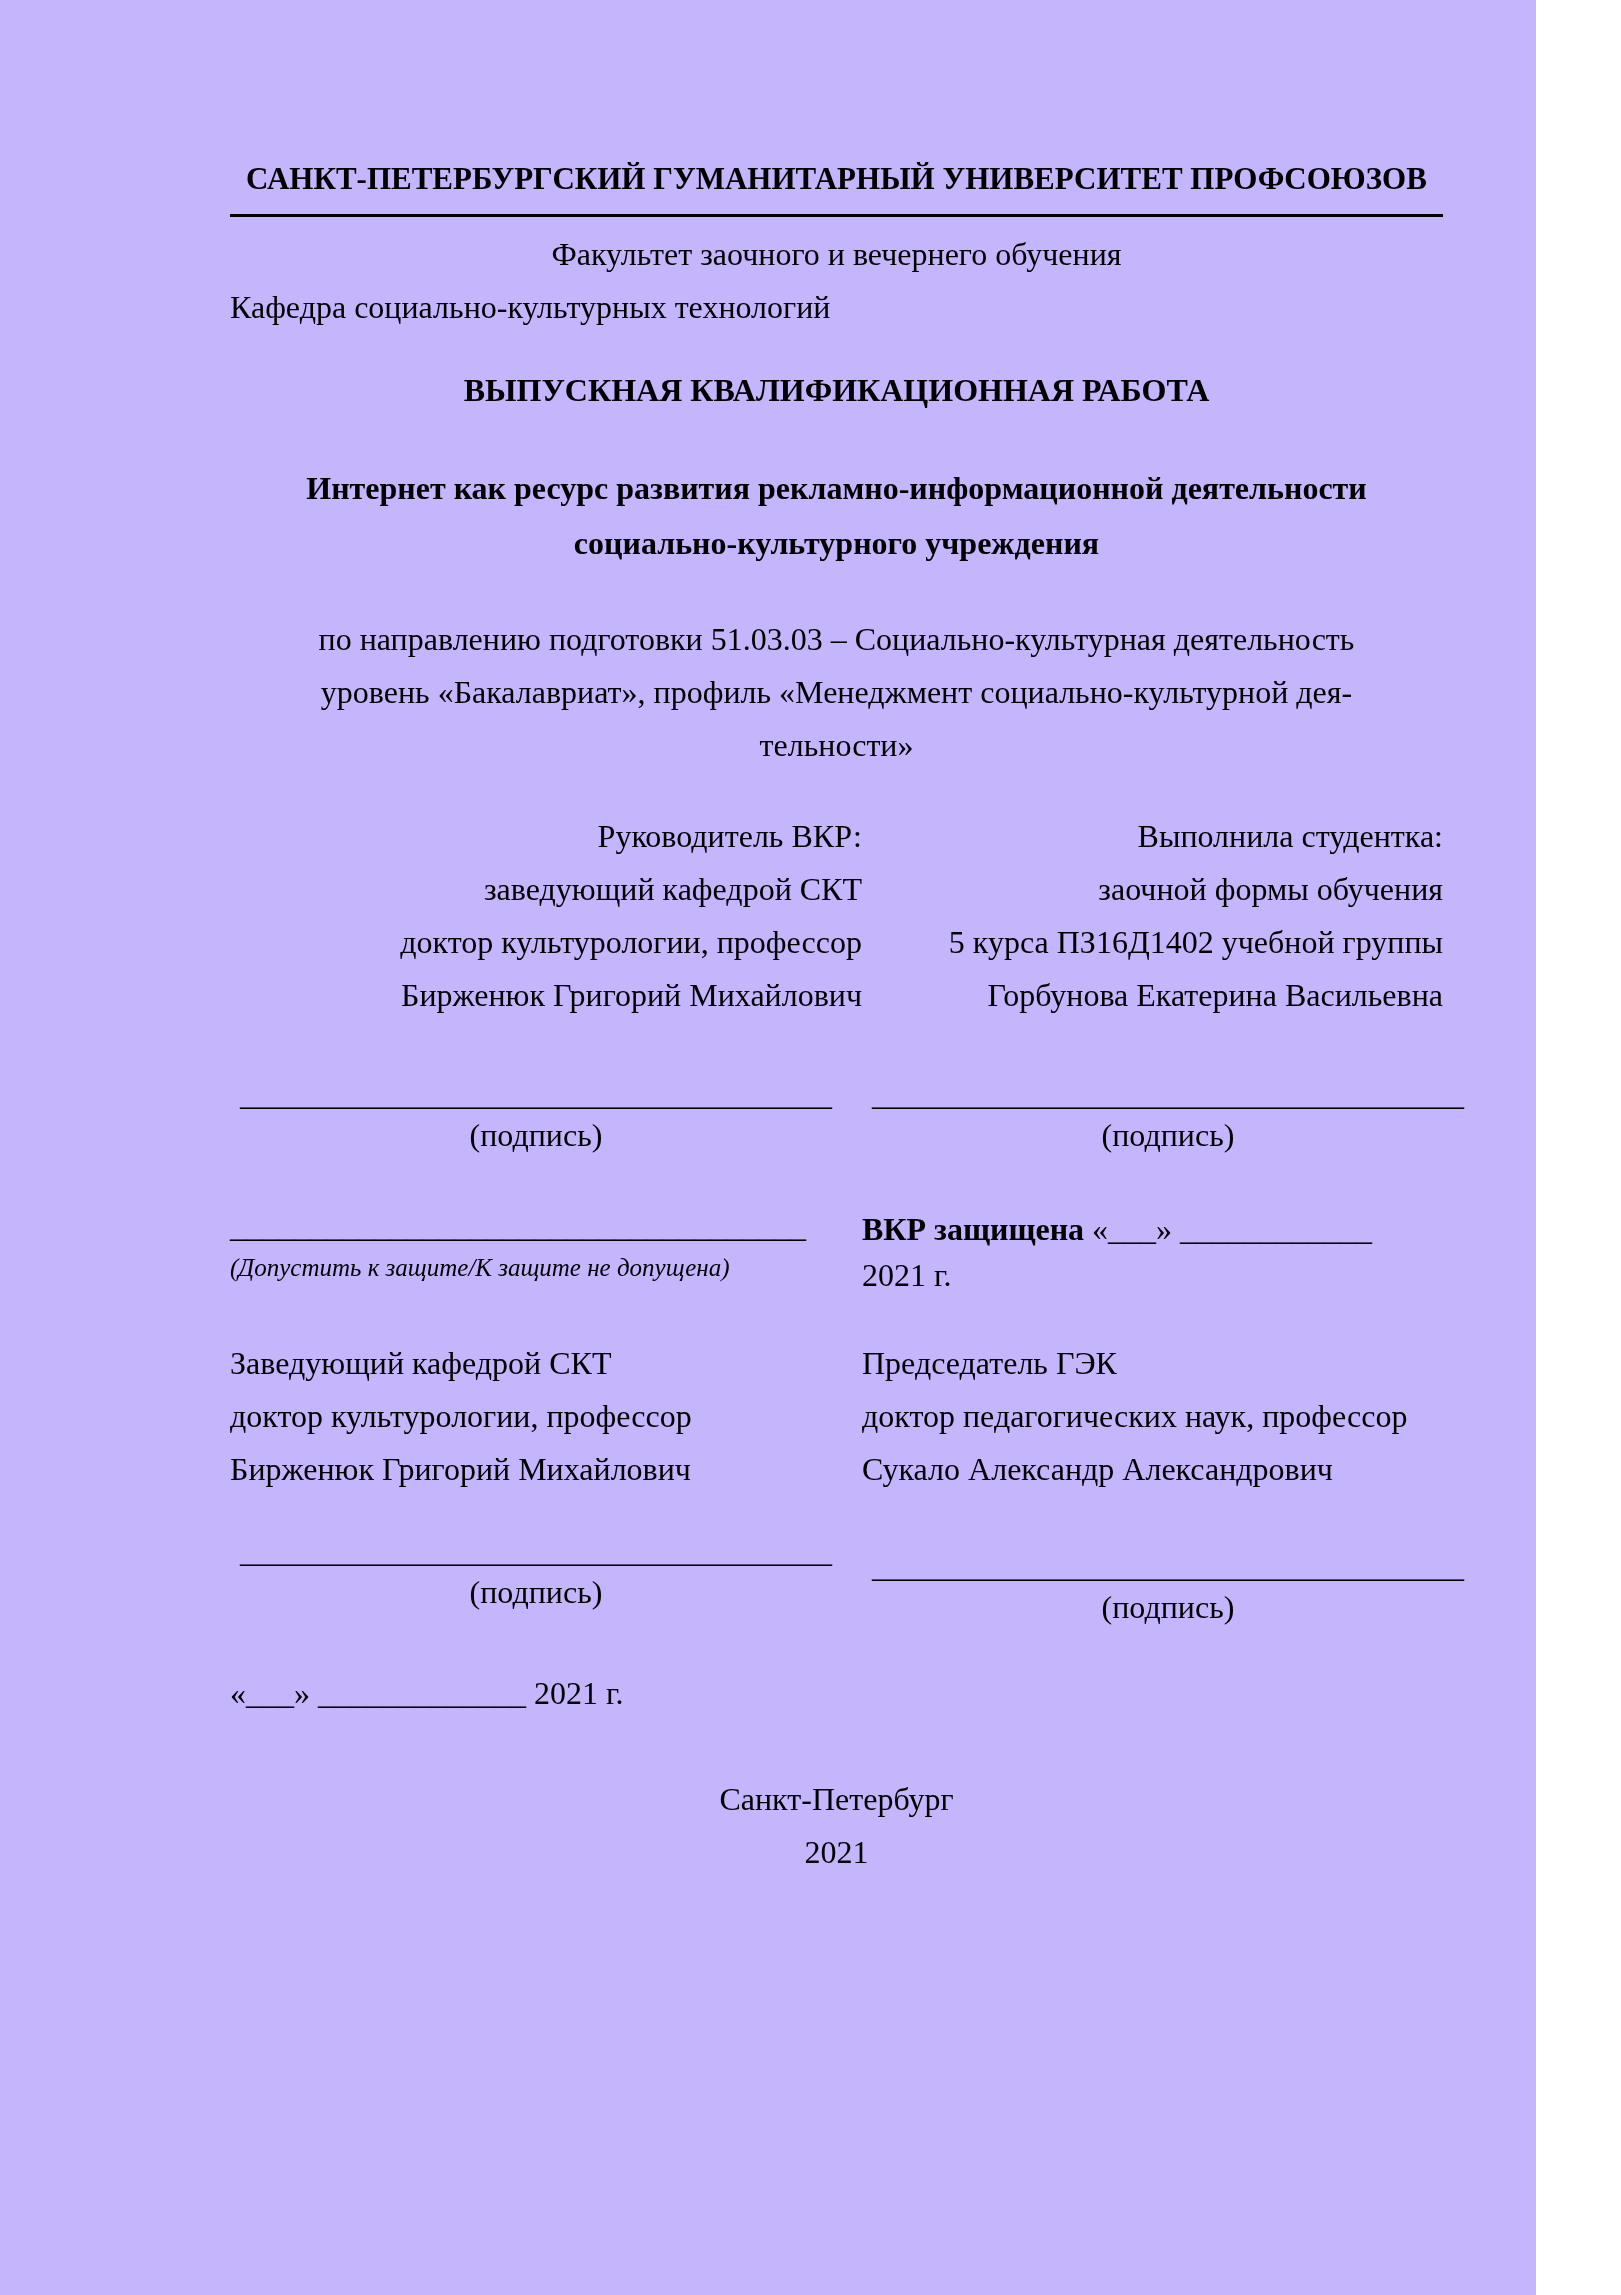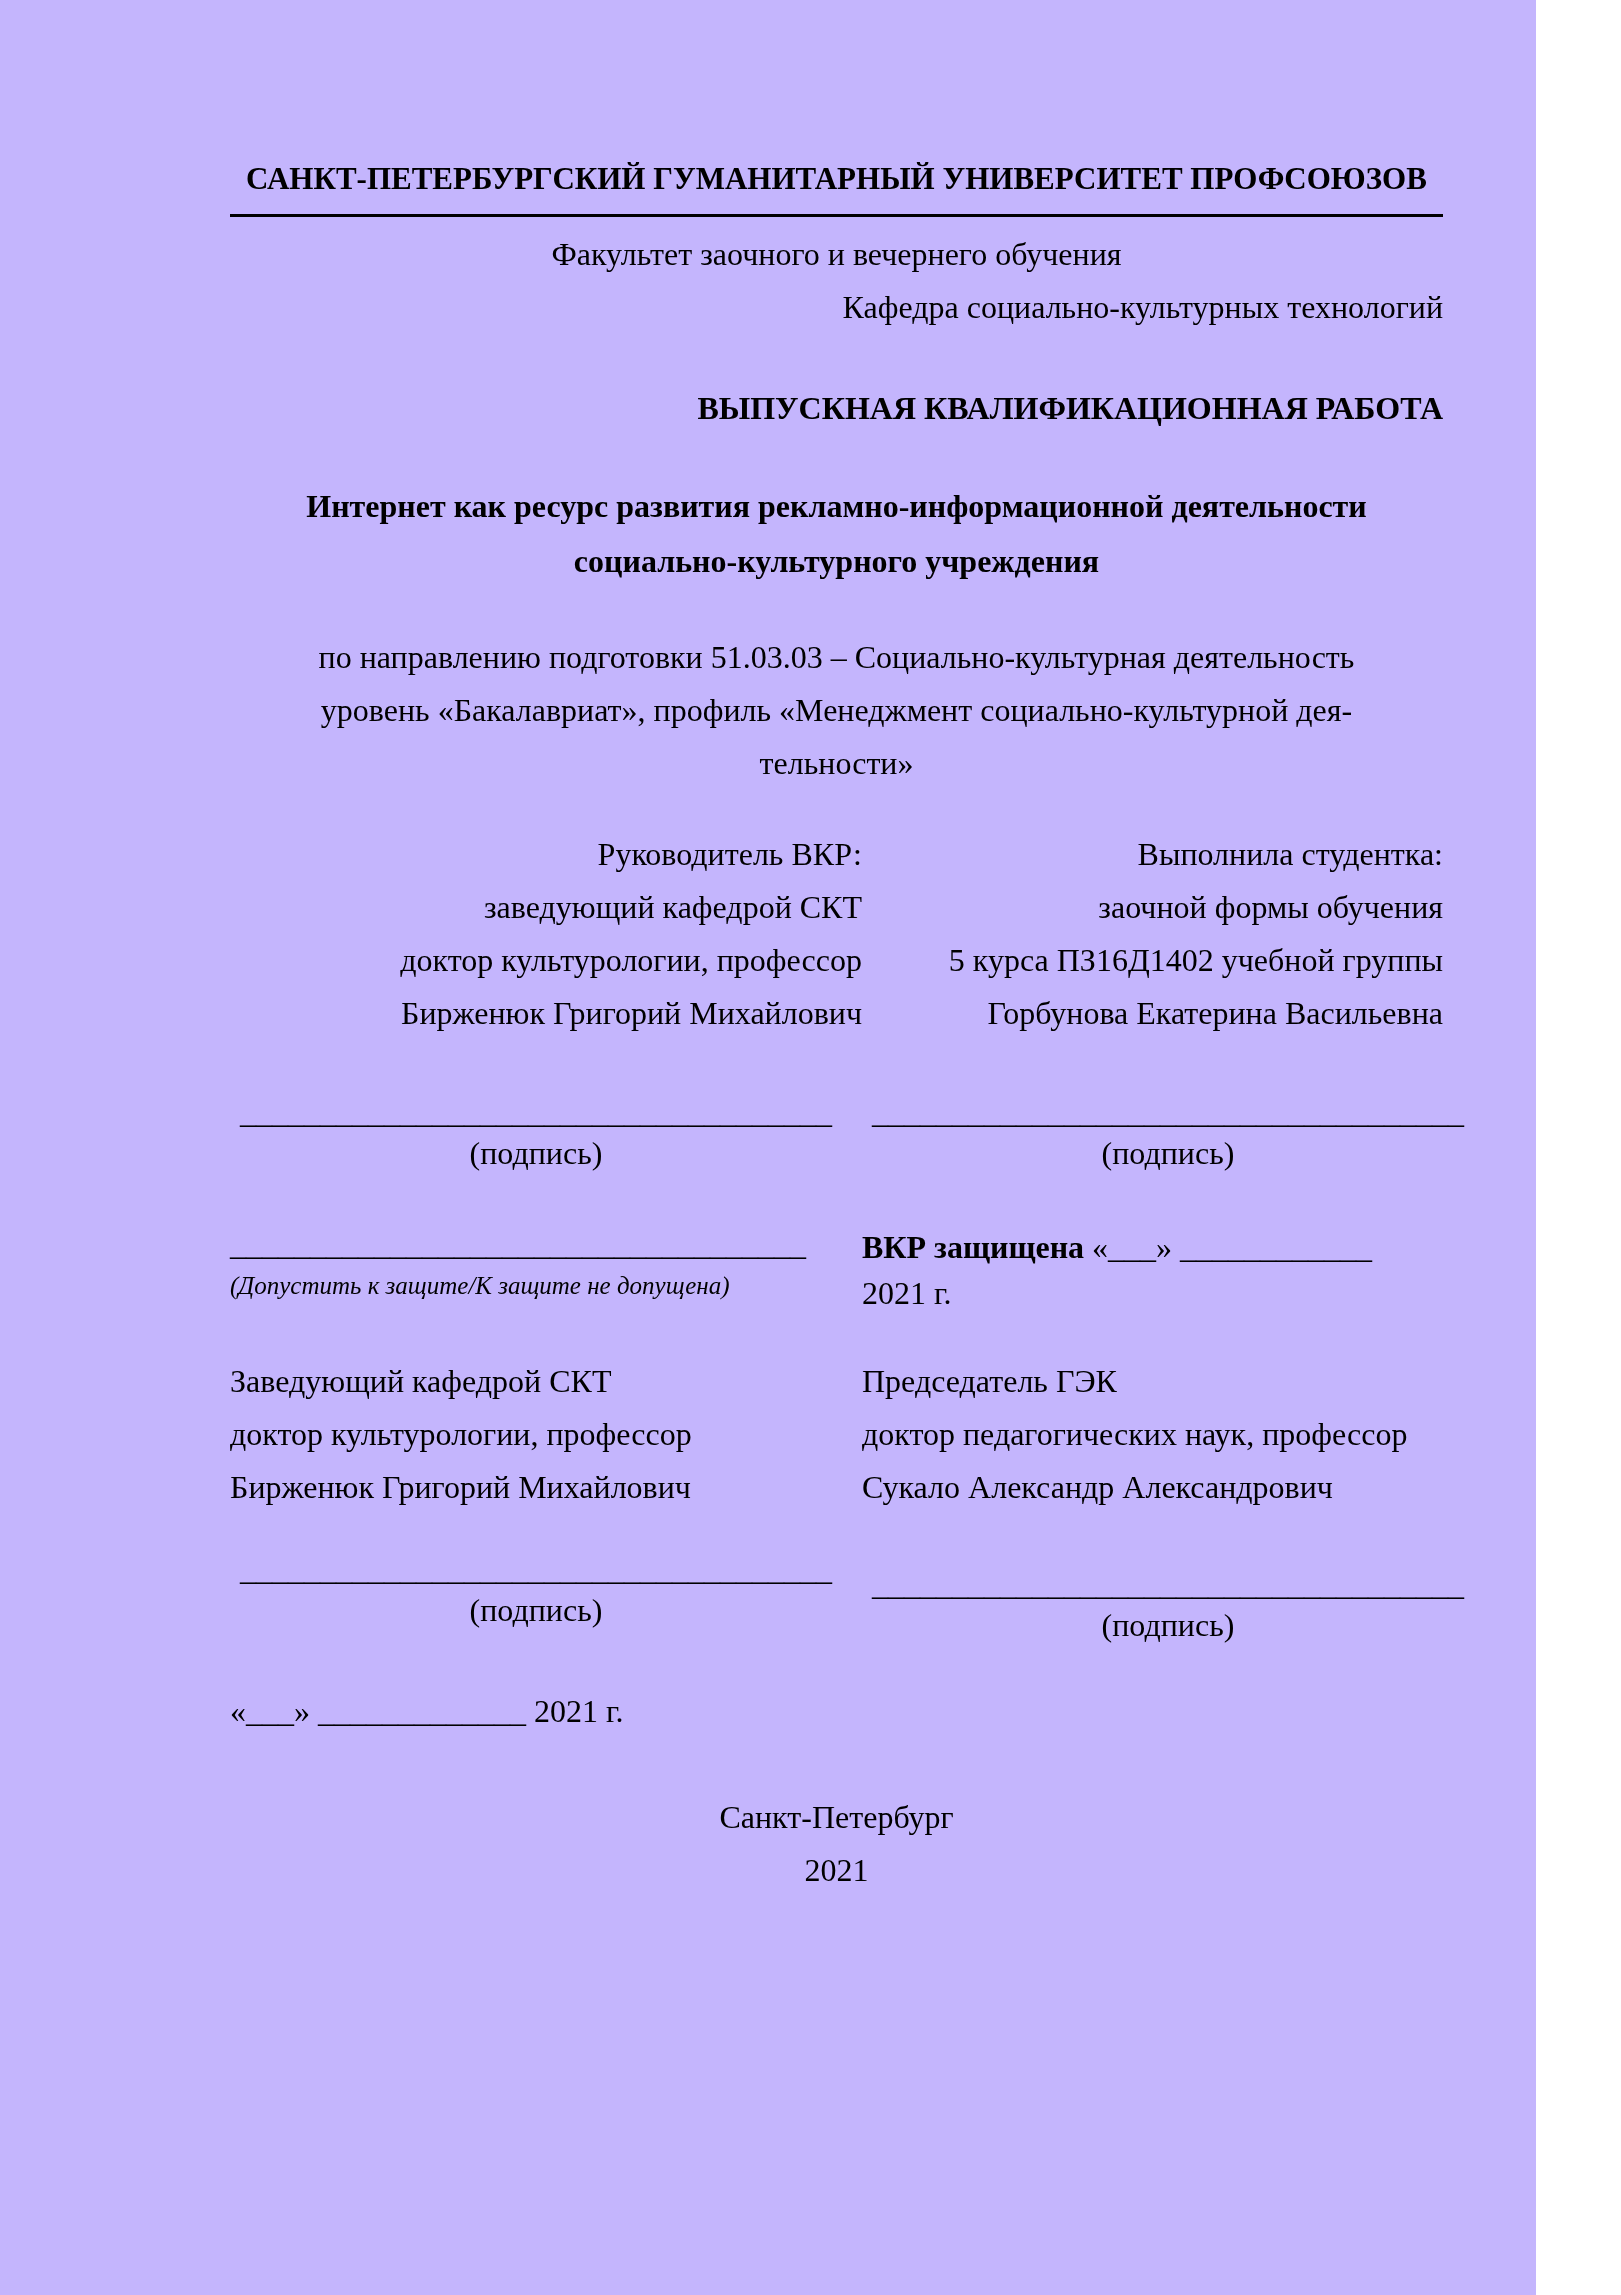--- a/index.html
+++ b/index.html
@@ -14,33 +14,33 @@
     background: #c4b5fd;
     color: #000000;
     font-family: "Liberation Serif", "DejaVu Serif", serif;
     font-size: 32px;
     line-height: 53px;
     box-sizing: border-box;
     padding: 157px 93px 0 230px;
     overflow: hidden;
   }
   .center { text-align: center; }
-  .right  { text-align: right; }
+  .right  { text-align: left; }
   .bold   { font-weight: bold; margin-top: 17px; }
 
   .header {
     text-align: center;
     font-weight: bold;
     font-size: 31px;
     line-height: 44px;
     border-bottom: 3.1px solid #000;
     padding-bottom: 12.6px;
   }
   .faculty { margin-top: 11px; }
-  .worktype { margin-top: 48px; font-weight: bold; text-align: right; }
+  .worktype { margin-top: 30px; font-weight: bold; text-align: center; }
   .title { margin-top: 44px; font-weight: bold; text-align: center; line-height: 55px; }
   .program { margin-top: 42px; text-align: center; }
 
   .cols {
     display: grid;
     grid-template-columns: 632px 1fr;
   }
   .row-officials1 { margin-top: 38px; text-align: right; }
   .row-sig1 { margin-top: 52px; }
   .row-admission { margin-top: 50px; }

